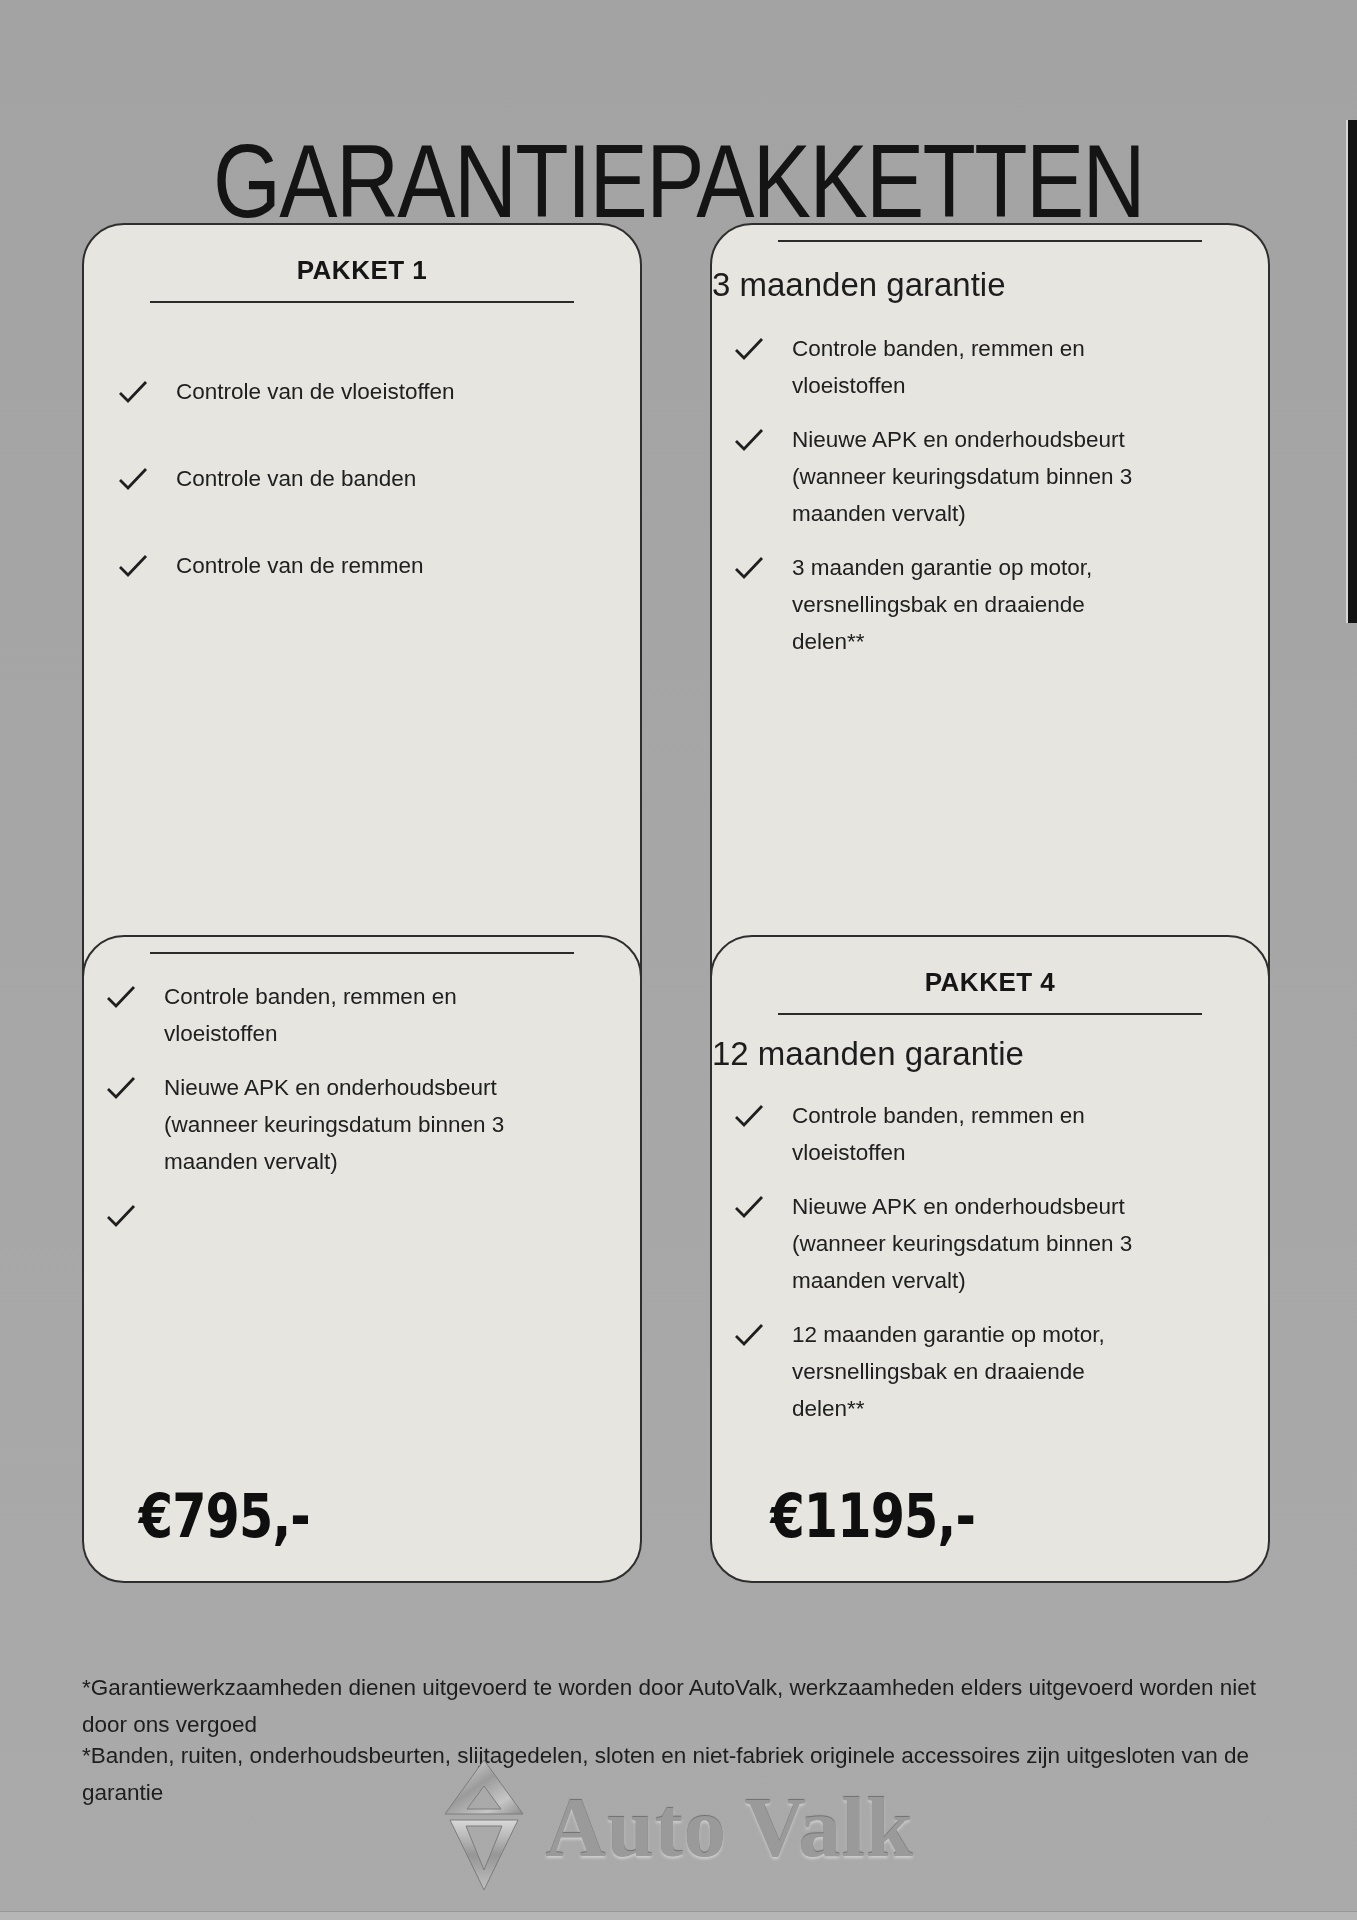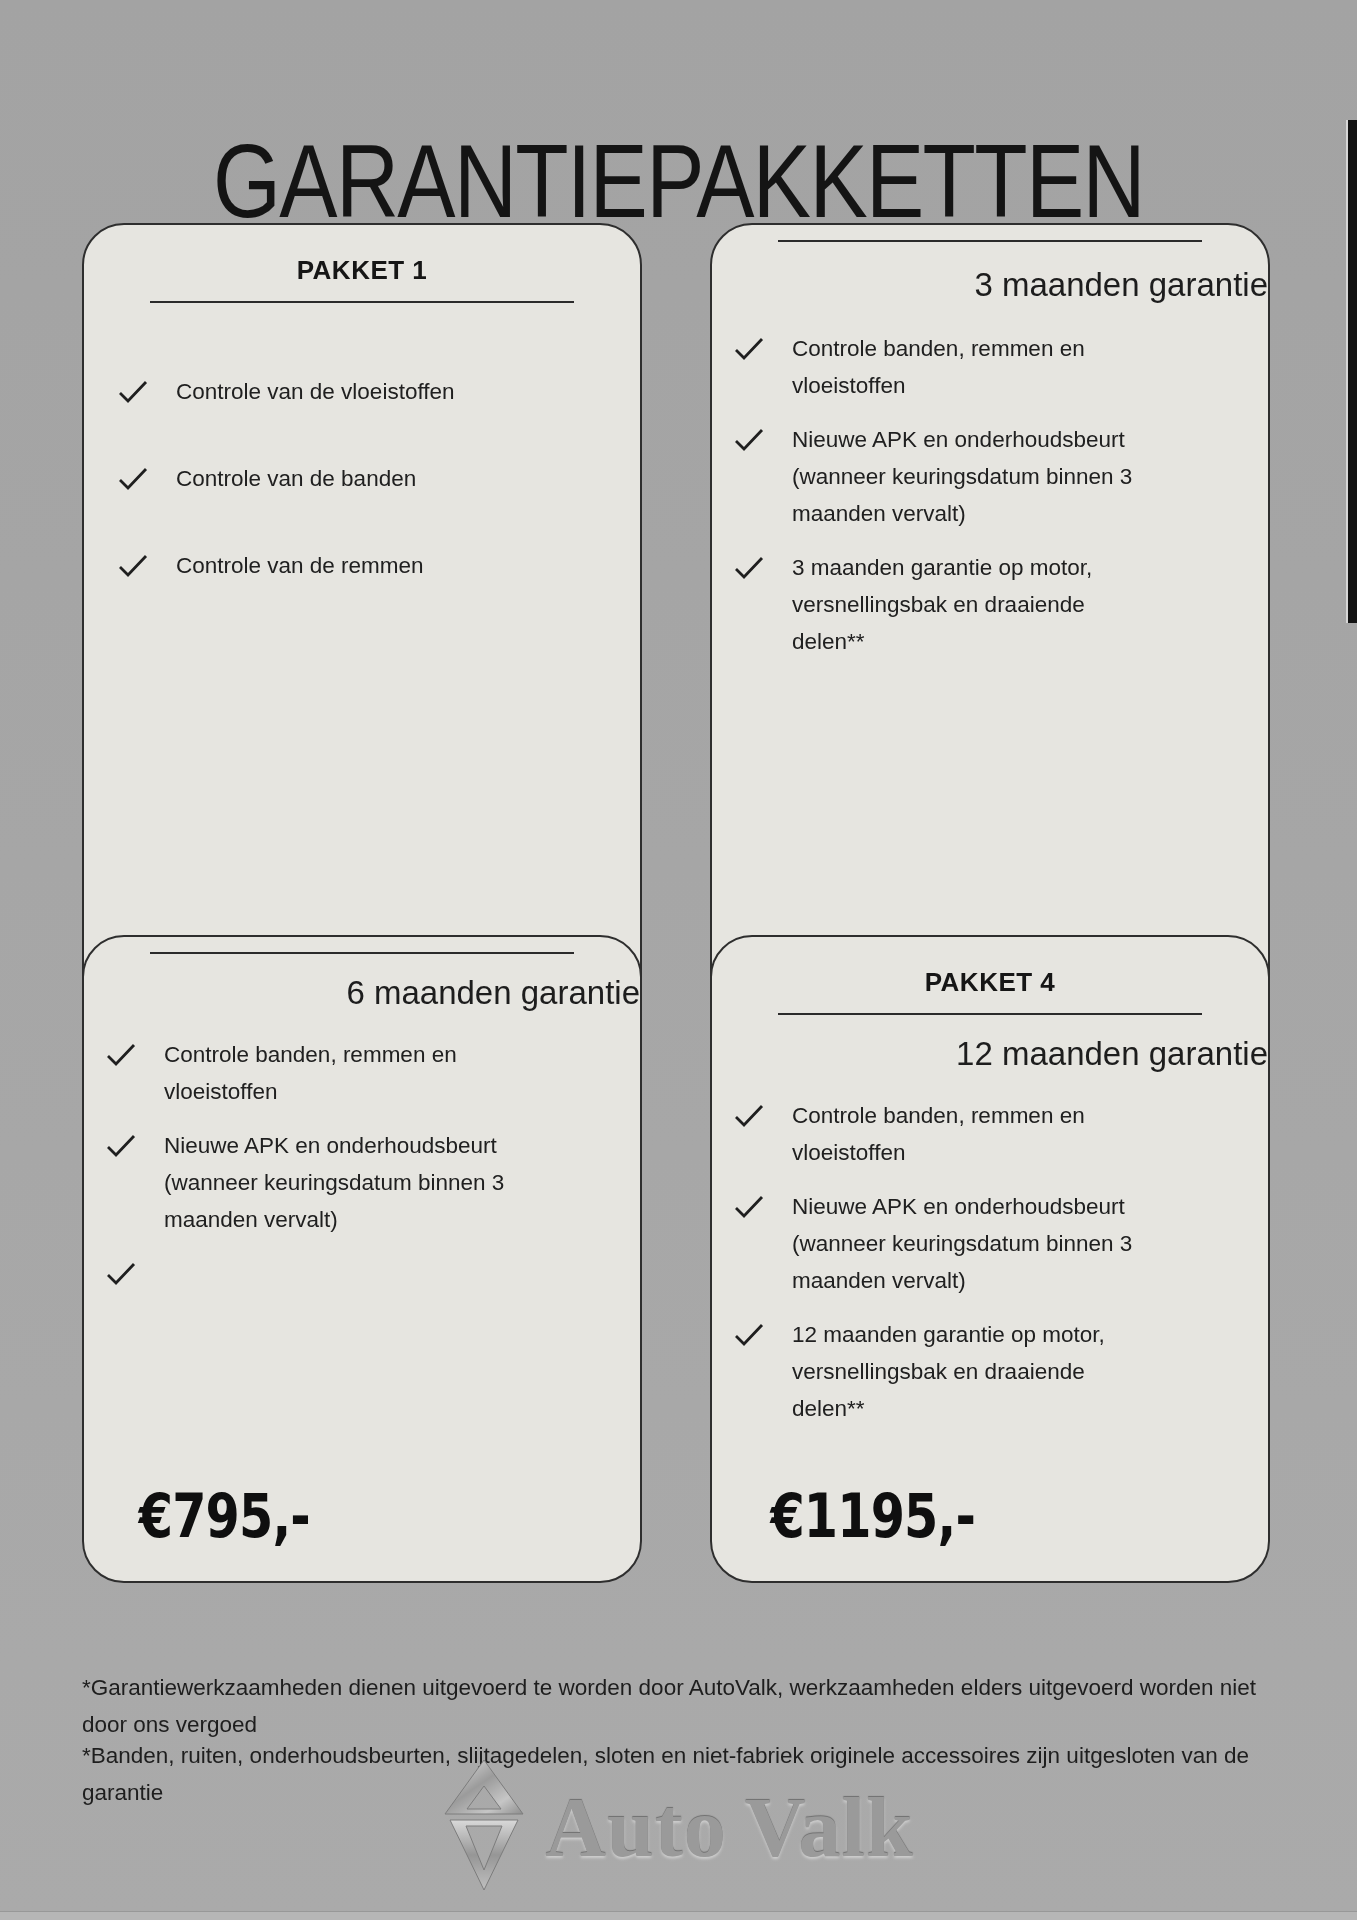--- a/index.html
+++ b/index.html
@@ -21,21 +21,21 @@
   }
   #card1,#card2{top:223px;height:826px;}
   #card3,#card4{top:935px;height:648px;}
   #card1,#card3{left:82px;}
   #card2,#card4{left:710px;}
   .card-header{
     margin:30px 0 0 0;text-align:center;
     font-size:26px;font-weight:700;letter-spacing:.5px;color:#161616;
   }
   .divider{width:424px;margin:15px auto 0;border-top:2.5px solid #2b2b2b;height:0;}
-  .subtitle{margin-top:24px;text-align:right;font-size:33px;font-weight:400;color:#1d1d1d;}
+  .subtitle{margin-top:24px;text-align:left;font-size:33px;font-weight:400;color:#1d1d1d;}
   .card--row2 .subtitle{margin-top:20px;}
   .list{list-style:none;margin:26px 0 0 0;padding:0 30px 0 22px;}
   .card--simple .list{margin-top:70px;padding-left:34px;}
   .card--row2 .list{margin-top:24px;}
   .item{display:flex;align-items:flex-start;margin-bottom:17px;}
   .card--simple .item{margin-bottom:50px;}
   .check{flex:0 0 34px;width:34px;margin-right:24px;padding-top:5px;}
   .item-text{font-size:22.5px;line-height:37px;max-width:350px;color:#202020;}
   .price{position:absolute;left:0;right:0;bottom:30px;text-align:left;padding-left:36px;}
   .card--row1 .price{bottom:44px;}
@@ -128,21 +128,20 @@
             <polyline points="2,15 10,23 28,4" fill="none" stroke="#1f1f1f" stroke-width="2.8"></polyline>
           </svg></span>
       <span class="item-text">3 maanden garantie op motor, versnellingsbak en draaiende delen**</span>
     </li>
   </ul>
   <div class="price"><span class="price-money">€495,-</span></div>
 </section>
 
 <section class="card card--row2" id="card3">
   <div class="divider"></div>
-  <div class="subtitle">6 maanden garantie</div>
   <ul class="list">
     <li class="item">
       <span class="check"><svg width="30" height="26" viewBox="0 0 30 26">
             <polyline points="2,15 10,23 28,4" fill="none" stroke="#1f1f1f" stroke-width="2.8"></polyline>
           </svg></span>
       <span class="item-text">Controle banden, remmen en vloeistoffen</span>
     </li>
     <li class="item">
       <span class="check"><svg width="30" height="26" viewBox="0 0 30 26">
             <polyline points="2,15 10,23 28,4" fill="none" stroke="#1f1f1f" stroke-width="2.8"></polyline>

